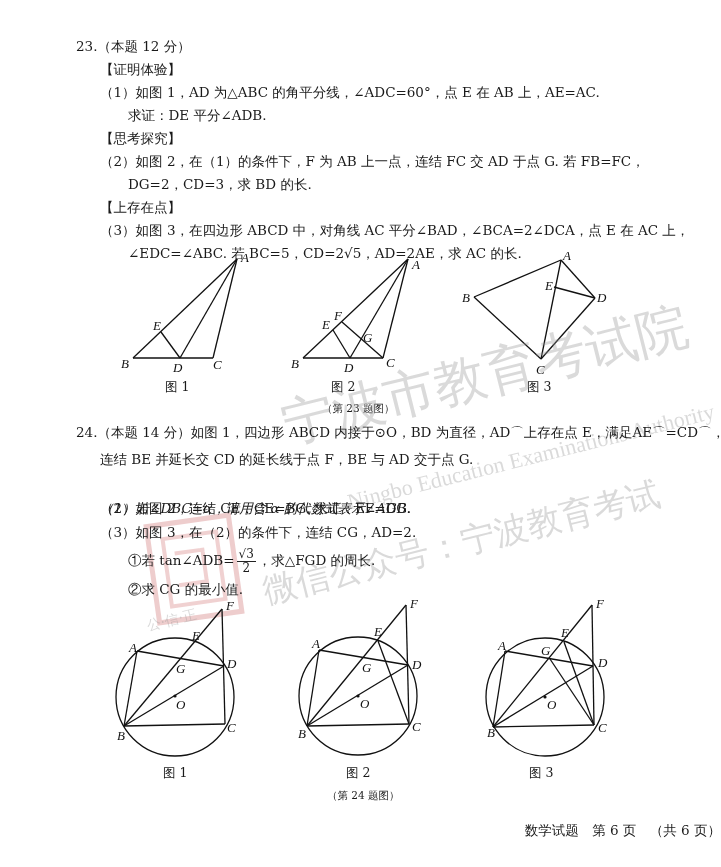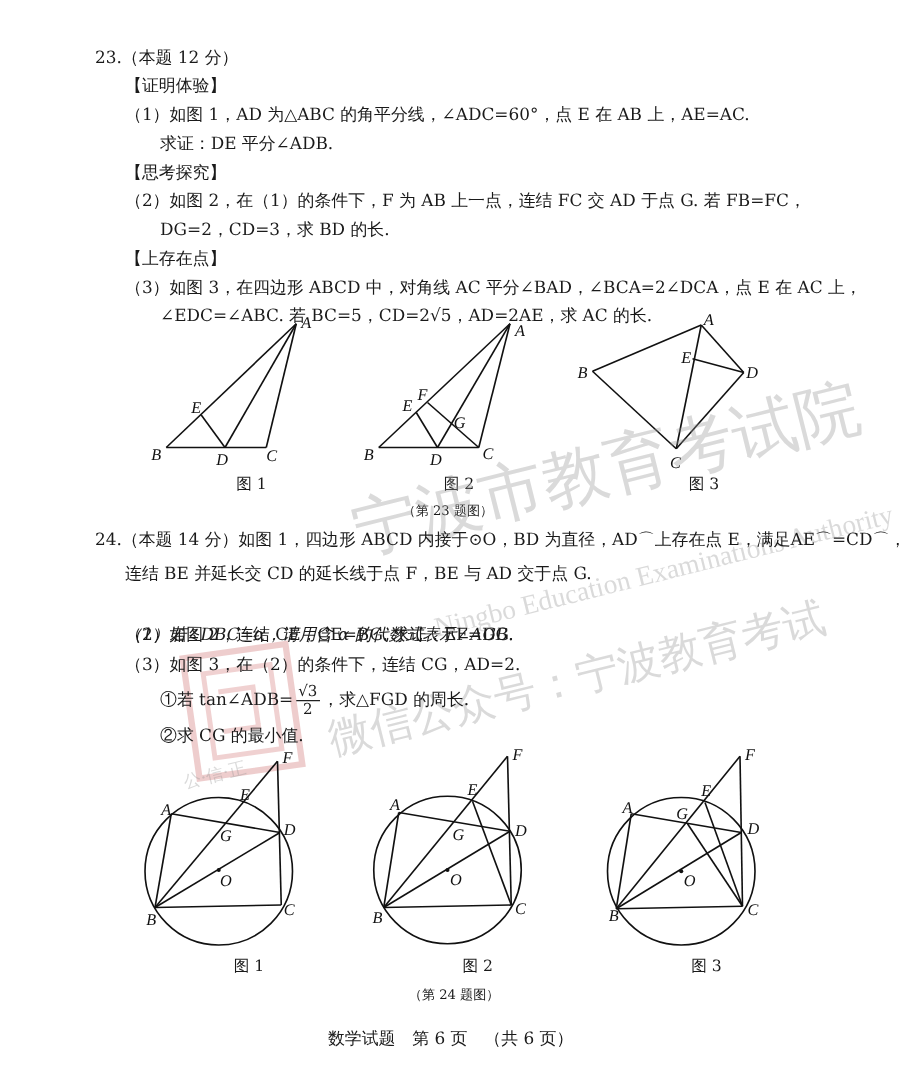--- a/index.html
+++ b/index.html
@@ -1,31 +1,31 @@
 <!DOCTYPE html>
 <html><head>
 <meta charset="utf-8">
 <style>
   html, body { margin:0; padding:0; background:#fff; }
   body { width:721px; height:867px; position:relative; overflow:hidden;
          font-family:"DejaVu Serif","Liberation Serif",serif; color:#1a1a1a; }
   .line { position:absolute; font-size:13.5px; white-space:nowrap; line-height:18px; }
   svg { position:absolute; overflow:visible; }
   svg text { font-family:"Liberation Serif",serif; font-style:italic; font-size:13px; fill:#111; }
-  .cap { position:absolute; font-size:12.5px; white-space:nowrap;margin-left:24px; }
+  .cap { position:absolute; font-size:12.5px; white-space:nowrap; }
   .subcap { position:absolute; font-size:10.5px; white-space:nowrap; }
   .frac { display:inline-block; vertical-align:middle; text-align:center; font-size:12px; line-height:13px; margin:0 2px; }
   .frac .num { display:block; border-bottom:1px solid #222; padding:0 2px; }
   .frac .den { display:block; }
   .wm { position:absolute; color:rgba(150,150,150,0.35); white-space:nowrap; pointer-events:none; }
   .stamp { position:absolute; left:150px; top:518px; width:78px; height:92px;
            border:5px solid rgba(200,90,90,0.30); transform:rotate(-8deg); pointer-events:none; }
   .stamp::before { content:""; position:absolute; left:10px; top:10px; right:10px; bottom:10px; border:4px solid rgba(200,90,90,0.28); }
   .stamp::after { content:""; position:absolute; left:22px; top:26px; width:26px; height:28px; border:4px solid rgba(200,90,90,0.28); border-left:none; }
-  .footer { position:absolute; top:822px; left:0; width:721px; text-align:center; font-size:13.5px; }
+  .footer { position:absolute; top:822px; left:0; width:721px; text-align:right; font-size:13.5px; }
 </style>
 </head>
 <body>
 
 <div class="line" style="left:76px;top:37px;text-align:right;">23.（本题 12 分）</div>
 <div class="line" style="left:100px;top:60px;">【证明体验】</div>
 <div class="line" style="left:100px;top:83px;">（1）如图 1，AD 为△ABC 的角平分线，∠ADC=60°，点 E 在 AB 上，AE=AC.</div>
 <div class="line" style="left:128px;top:106px;">求证：DE 平分∠ADB.</div>
 <div class="line" style="left:100px;top:129px;">【思考探究】</div>
 <div class="line" style="left:100px;top:152px;">（2）如图 2，在（1）的条件下，F 为 AB 上一点，连结 FC 交 AD 于点 G. 若 FB=FC，</div>

